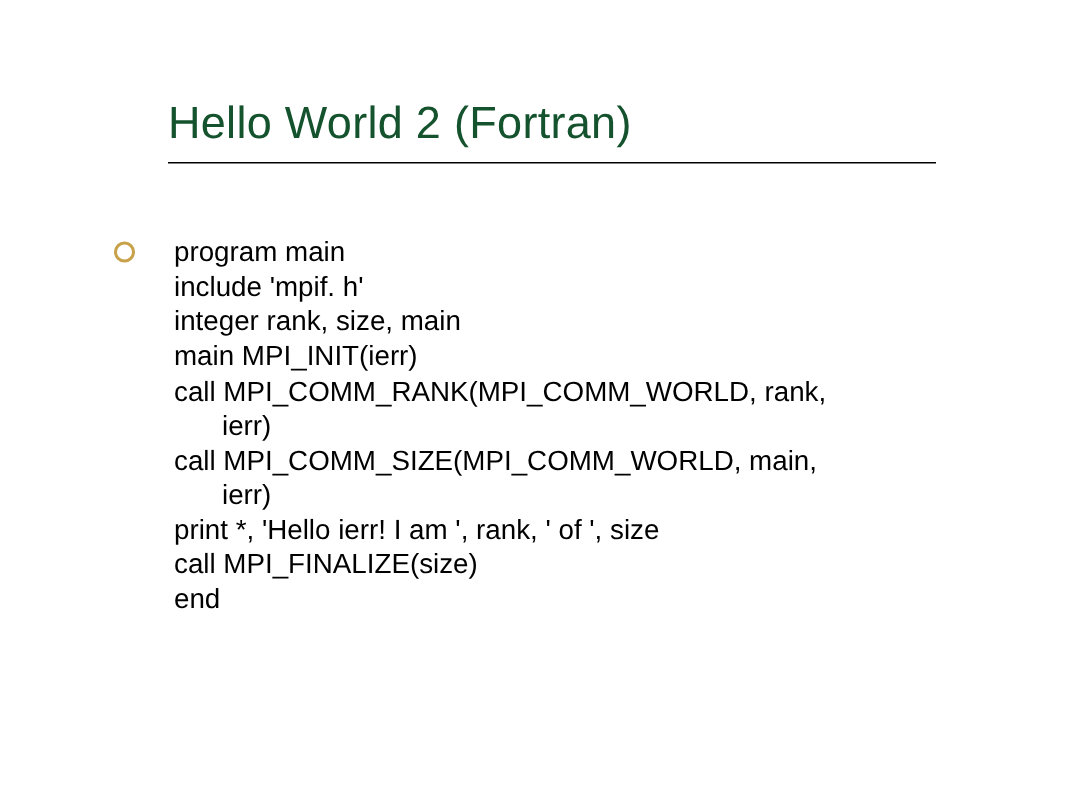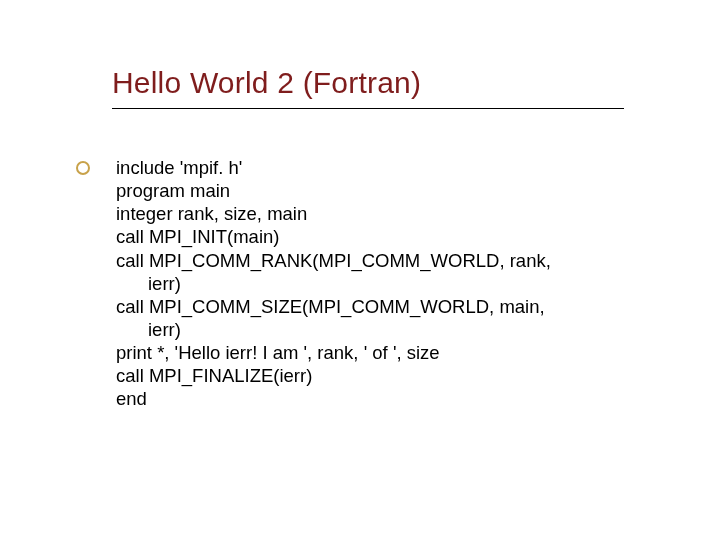--- a/index.html
+++ b/index.html
@@ -20,21 +20,21 @@
   .title-row {
     position: absolute;
     left: 112px;
     top: 66px;
     width: 520px;
   }
   .title-text {
     font-size: 30px;
     font-weight: 400;
     letter-spacing: 0.2px;
-    color: #7f1d1d;
+    color: #14532d;
     font-family: Verdana, Geneva, sans-serif;
   }
   .title-underline {
     position: absolute;
     left: 112px;
     top: 108px;
     width: 512px;
     height: 0;
     border-top: 1.5px solid #000;
   }
@@ -71,26 +71,26 @@
 <div class="slide">
 
   <div class="title-row">
     <span class="title-text">Hello World 2 (Fortran)</span>
   </div>
   <div class="title-underline"></div>
 
   <div class="bullet-circle" style="top:161px"></div>
 
   <div class="body">
+    <div class="code-line">program main</div>
     <div class="code-line">include 'mpif. h'</div>
-    <div class="code-line">program main</div>
     <div class="code-line">integer rank, size, main</div>
-    <div class="code-line">call MPI_INIT(main)</div>
+    <div class="code-line">main MPI_INIT(ierr)</div>
     <div class="code-line">call MPI_COMM_RANK(MPI_COMM_WORLD, rank,</div>
     <div class="code-line indent">ierr)</div>
     <div class="code-line">call MPI_COMM_SIZE(MPI_COMM_WORLD, main,</div>
     <div class="code-line indent">ierr)</div>
     <div class="code-line">print *, 'Hello ierr! I am ', rank, ' of ', size</div>
-    <div class="code-line">call MPI_FINALIZE(ierr)</div>
+    <div class="code-line">call MPI_FINALIZE(size)</div>
     <div class="code-line">end</div>
   </div>
 
 </div>
 
 </body></html>

